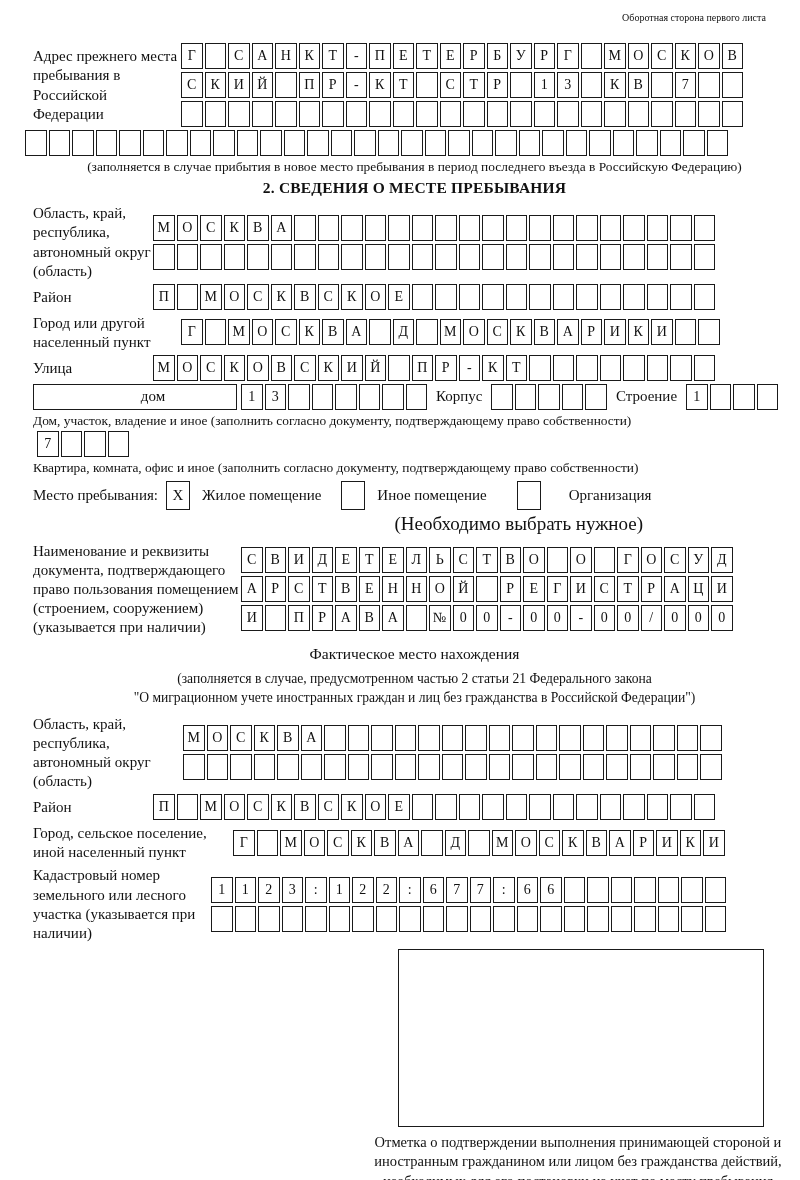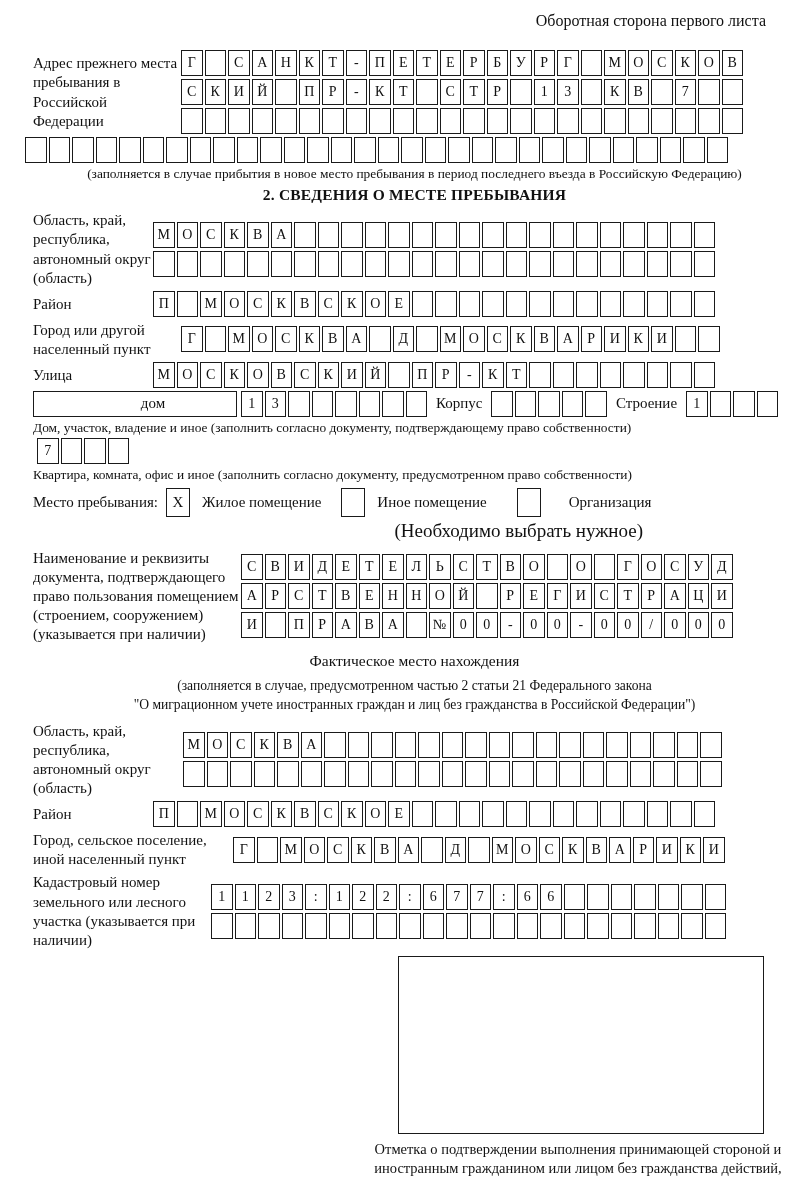--- a/index.html
+++ b/index.html
@@ -2,21 +2,21 @@
 <html><head>
 <meta charset="utf-8">
 <style>
   html,body{margin:0;padding:0;background:#ffffff;}
   .page{
     width:800px;height:1180px;box-sizing:border-box;
     padding:12px 4px 0 33px;overflow:hidden;
     font-family:"Liberation Serif","DejaVu Serif",serif;color:#111;
     background:#ffffff;position:relative;
   }
-  .header-note{text-align:right;font-size:16px;padding-right:30px;margin-bottom:20px;}
+  .header-note{text-align:right;font-size:10px;padding-right:30px;margin-bottom:20px;}
   .frow{display:flex;align-items:center;margin-bottom:3px;}
   .flabel{flex:0 0 auto;font-size:15px;line-height:1.27;padding-top:1px;}
   .w120{width:120px;}.w148{width:148px;}.w150{width:150px;}
   .w170{width:170px;}.w200{width:200px;}.w208{width:208px;}
   .stack{display:flex;flex-direction:column;gap:3px;}
   .cells{display:flex;gap:2px;}
   .cell{
     flex:0 0 auto;width:19.5px;height:24px;border:1.6px solid #1a1a1a;
     display:flex;align-items:center;justify-content:center;
     font-size:14px;line-height:1;background:#fff;
@@ -349,21 +349,21 @@
   <div class="caption">Дом, участок, владение и иное (заполнить согласно документу, подтверждающему право собственности)</div>
 
   <div class="line">
     <div class="cells gap4">
         <div class="cell">7</div>
         <div class="cell"></div>
         <div class="cell"></div>
         <div class="cell"></div>
       </div>
   </div>
-  <div class="caption">Квартира, комната, офис и иное (заполнить согласно документу, предусмотренном право собственности)</div>
+  <div class="caption">Квартира, комната, офис и иное (заполнить согласно документу, подтверждающему право собственности)</div>
 
   <div class="place-row">
     <span>Место пребывания:</span>
     <div class="cells big ml8">
         <div class="cell">X</div>
       </div>
     <span class="ml12">Жилое помещение</span>
     <div class="cells big ml20">
         <div class="cell"></div>
       </div>

